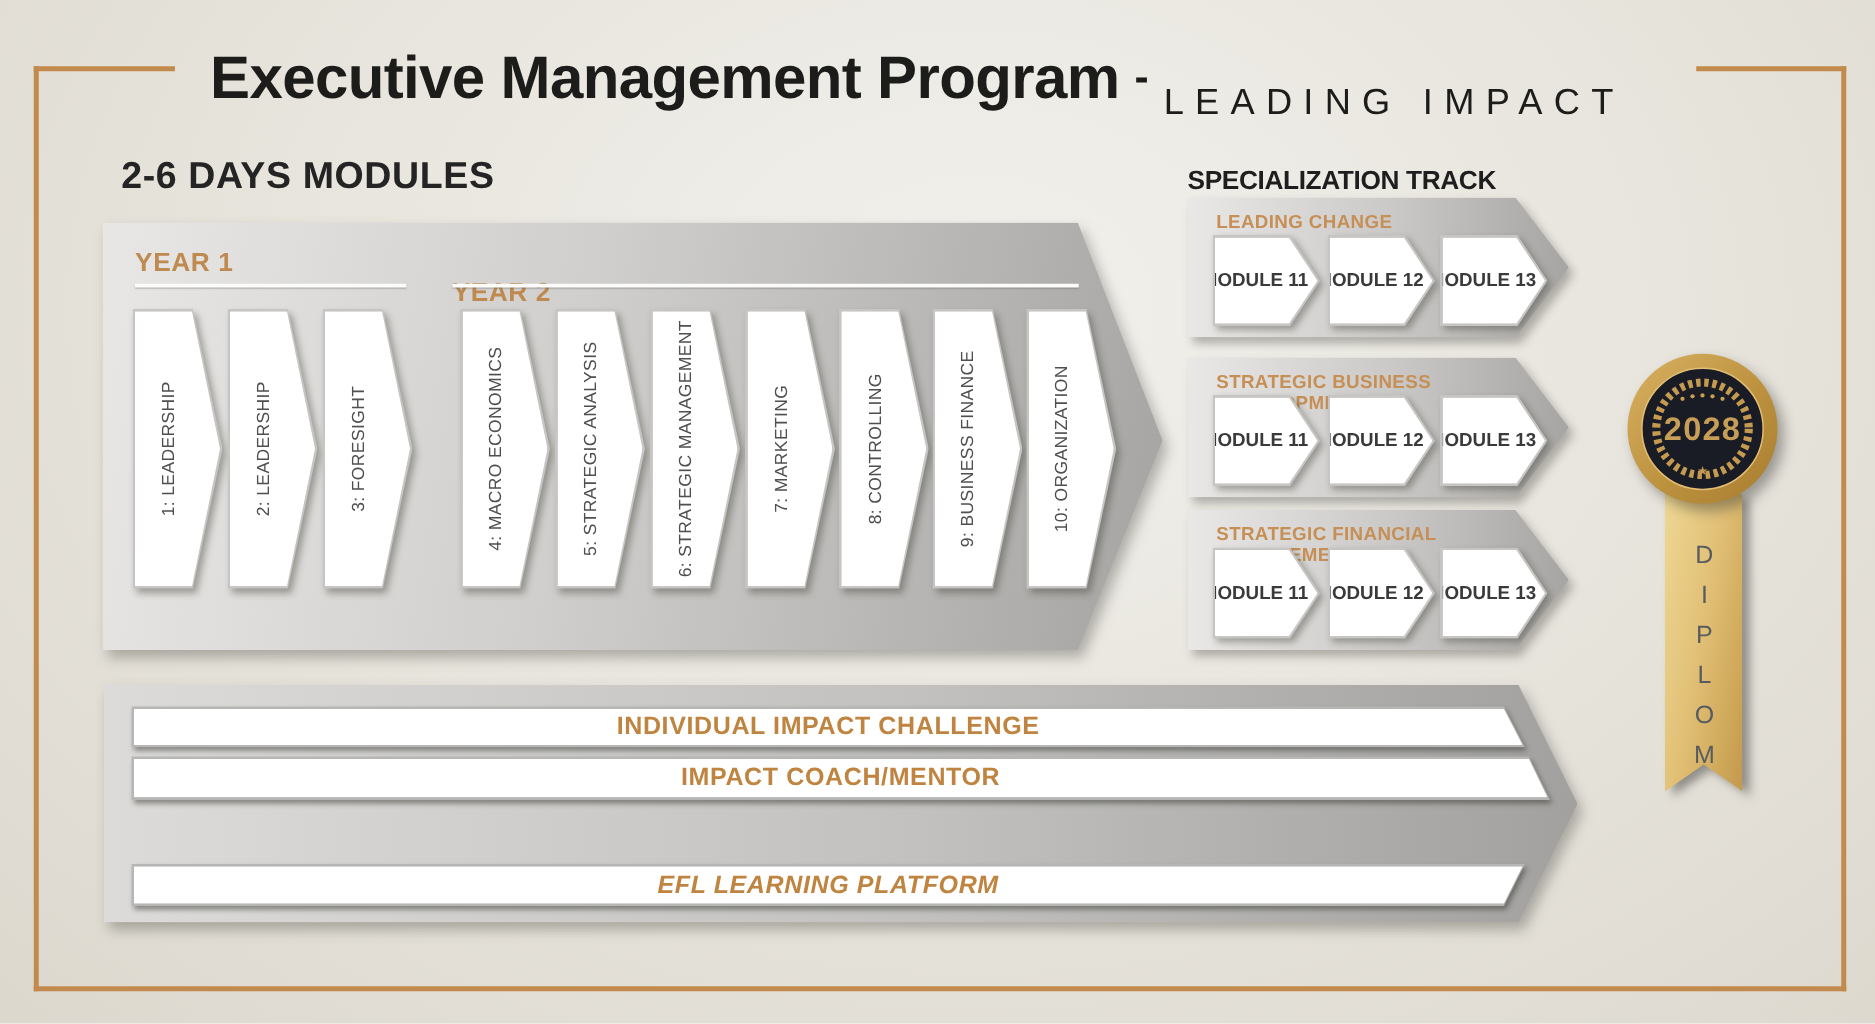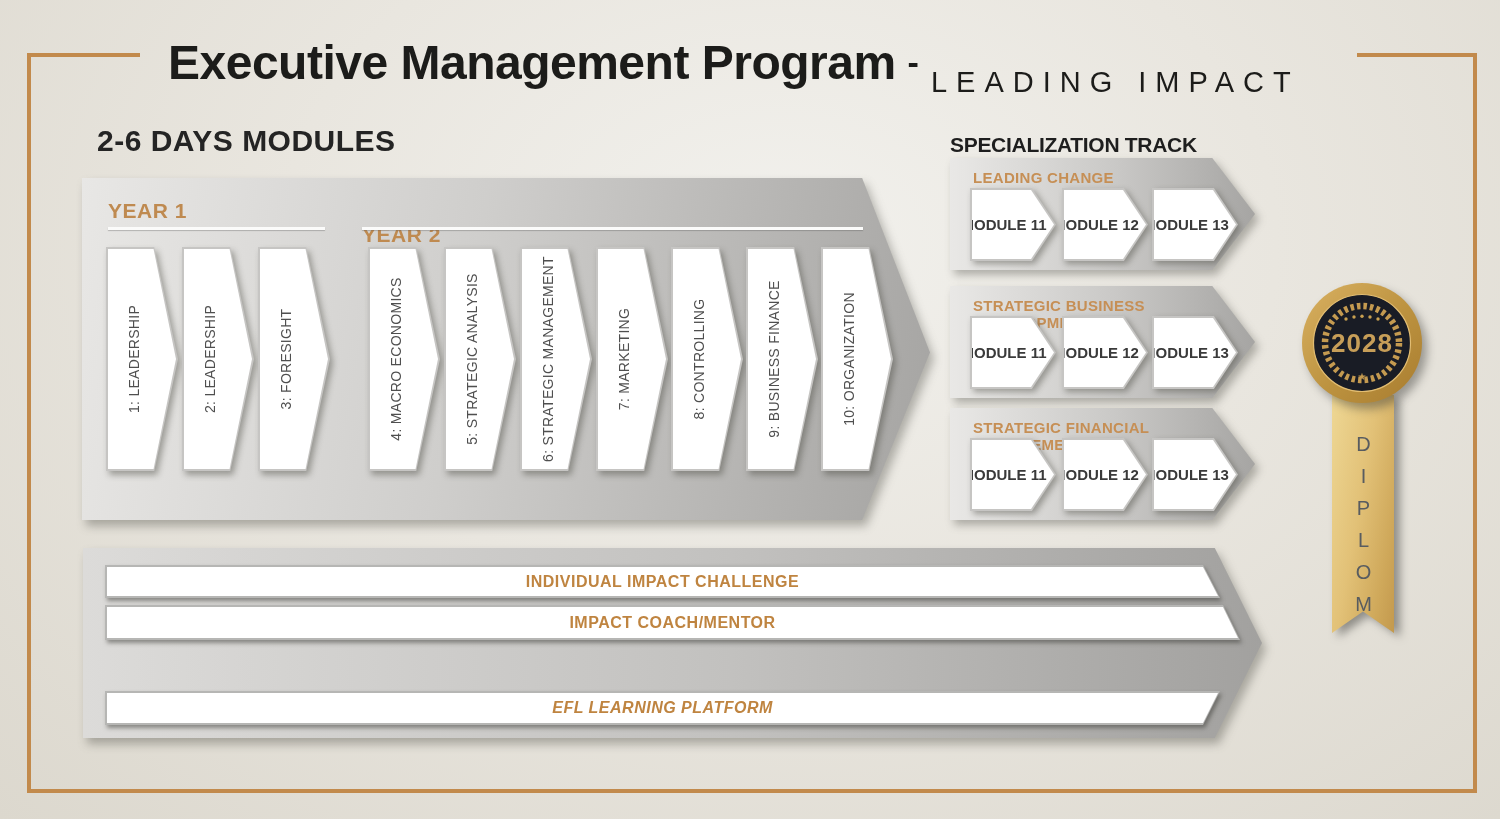--- a/index.html
+++ b/index.html
@@ -67,21 +67,21 @@
   
   .supports{ position:absolute; left:83px; top:548px; width:1179px; height:190px;
              filter:drop-shadow(4px 6px 5px rgba(70,70,63,.38)); }
   .supports-shape{ position:absolute; inset:0;
                    clip-path:polygon(0 0,96% 0,100% 50%,96% 100%,0 100%);
                    background:linear-gradient(to right,#dcdbd9 0%,#c2c1bf 55%,#a2a19f 100%); }
   .bar{ position:absolute; left:22px; filter:drop-shadow(2px 3px 2px rgba(55,55,50,.5)); }
   .bar-outer{ position:absolute; inset:0; background:#b6b6b4; }
   .bar-inner{ position:absolute; inset:2px; background:#ffffff;
               display:flex; align-items:center; justify-content:center; }
-  .bar-inner span{ font-size:16px; font-weight:600; color:#bf8440; letter-spacing:0.5px; white-space:nowrap; }
+  .bar-inner span{ font-size:20px; font-weight:600; color:#bf8440; letter-spacing:0.5px; white-space:nowrap; }
   .bar-1{ top:17px;  width:1115px; height:33px; }
   .bar-1 .bar-outer{ clip-path:polygon(0 0,1098px 0,100% 100%,0 100%); }
   .bar-1 .bar-inner{ clip-path:polygon(0 0,1096px 0,100% 100%,0 100%); }
   .bar-2{ top:57px;  width:1135px; height:35px; }
   .bar-2 .bar-outer{ clip-path:polygon(0 0,1118px 0,100% 100%,0 100%); }
   .bar-2 .bar-inner{ clip-path:polygon(0 0,1116px 0,100% 100%,0 100%); }
   .bar-3{ top:100px; width:1135px; height:35px; }
   .bar-3 .bar-outer{ clip-path:polygon(0 0,100% 0,1118px 100%,0 100%); }
   .bar-3 .bar-inner{ clip-path:polygon(0 0,100% 0,1116px 100%,0 100%); }
   .bar-4{ top:143px; width:1115px; height:34px; }

